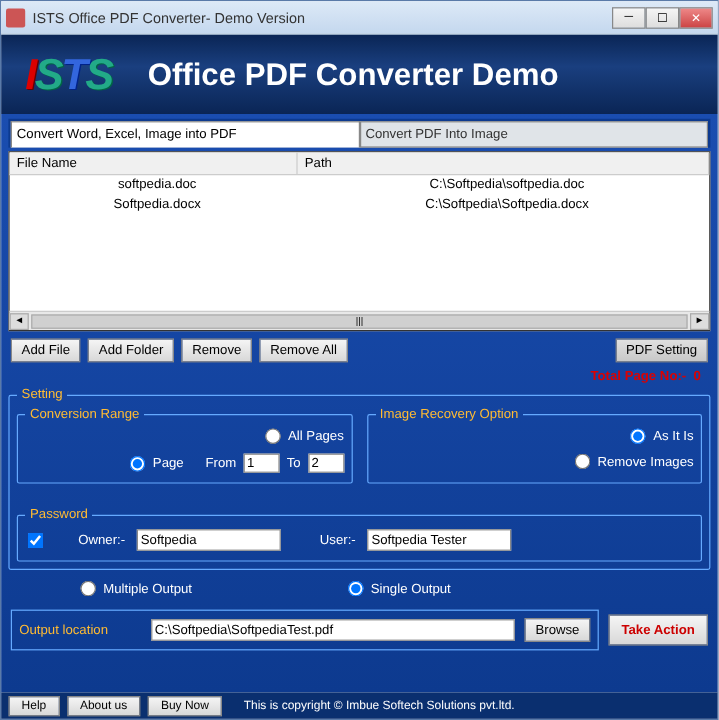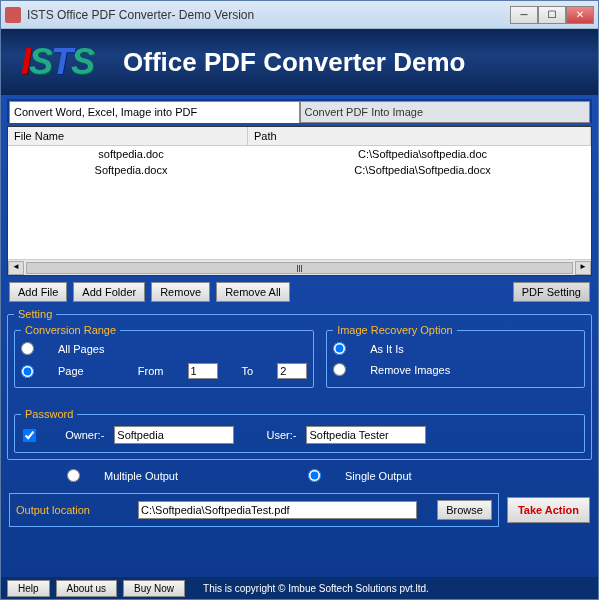--- a/index.html
+++ b/index.html
@@ -52,32 +52,32 @@
 
 fieldset { border: 1px solid #fff; border-radius: 2px; padding: 4px 6px 6px; margin: 0; }
 fieldset.dark { border-color: #6af; }
 legend { font-size: 11px; padding: 0 4px; }
 .setting-outer legend { color: #fb3; }
 .inner-legend { color: #fff; }
 
 .setting-grid { display: flex; gap: 12px; }
 .setting-col { flex: 1; display: flex; flex-direction: column; gap: 4px; }
 
-.radio-row { display: flex; align-items: center; gap: 24px; font-size: 11px; color: #fff; padding: 2px 0; }
+.radio-row { display: flex; align-items: center; gap: 6px; font-size: 11px; color: #fff; padding: 2px 0; justify-content: flex-end; }
 .radio-row input[type=radio] { margin: 0; }
 .num-input { width: 30px; font-size: 11px; padding: 1px 2px; border: 1px solid #888; }
 
 .password-fs { margin-top: 20px; }
 .pw-row { display: flex; align-items: center; gap: 10px; font-size: 11px; color: #fff; padding: 2px; }
 .pw-input { width: 120px; font-size: 11px; padding: 2px; border: 1px solid #888; color: #000; }
 
 .output-radio-row { display: flex; gap: 130px; padding: 4px 60px; font-size: 11px; color: #fff; }
 
 .output-row { display: flex; align-items: center; gap: 8px; padding: 2px; }
-.output-box { flex: 1; border: 1px solid #6af; padding: 6px; display: flex; align-items: center; gap: 20px; justify-content: center; }
+.output-box { flex: 1; border: 1px solid #6af; padding: 6px; display: flex; align-items: center; gap: 8px; justify-content: center; }
 .output-label { font-size: 11px; color: #fb3; }
 .output-input { flex: 1; font-size: 11px; padding: 2px; border: 1px solid #888; color: #000; background: #fff; margin-left: 28px; }
 .take-action { padding: 6px 10px; font-size: 11px; color: #c00; font-weight: bold; background: linear-gradient(#f5f5f5, #d8d8d8); border: 1px solid #888; cursor: pointer; }
 
 .footer { height: 22px; background: #0a2f6f; display: flex; align-items: center; padding: 0 6px; gap: 6px; font-size: 10px; color: #fff; }
 .footer-btn { padding: 2px 10px; font-size: 10px; background: linear-gradient(#f5f5f5, #d8d8d8); border: 1px solid #888; cursor: pointer; color: #000; }
 </style>
 </head>
 <body>
 
@@ -131,20 +131,24 @@
 
     <div class="button-row">
       <button class="btn">Add File</button>
       <button class="btn">Add Folder</button>
       <button class="btn">Remove</button>
       <button class="btn">Remove All</button>
       <div class="spacer"></div>
       <button class="btn gray">PDF Setting</button>
     </div>
 
+    <div class="total-row">
+      <span class="total-label">Total Page No:-</span>
+      <span class="total-val">0</span>
+    </div>
 
     <fieldset class="setting-outer dark">
       <legend>Setting</legend>
 
       <div class="setting-grid">
         <fieldset class="dark setting-col">
           <legend class="inner-legend">Conversion Range</legend>
           <label class="radio-row">
             <input type="radio" name="convrange" style="">
             <span>All Pages</span>

